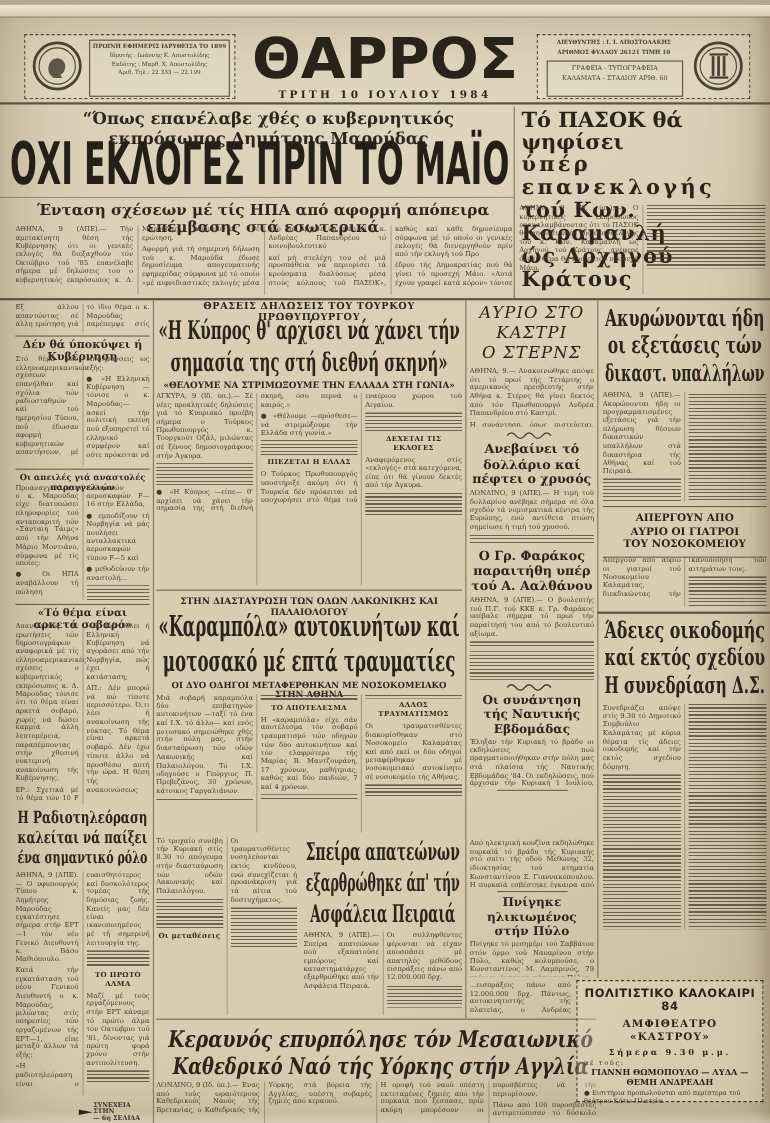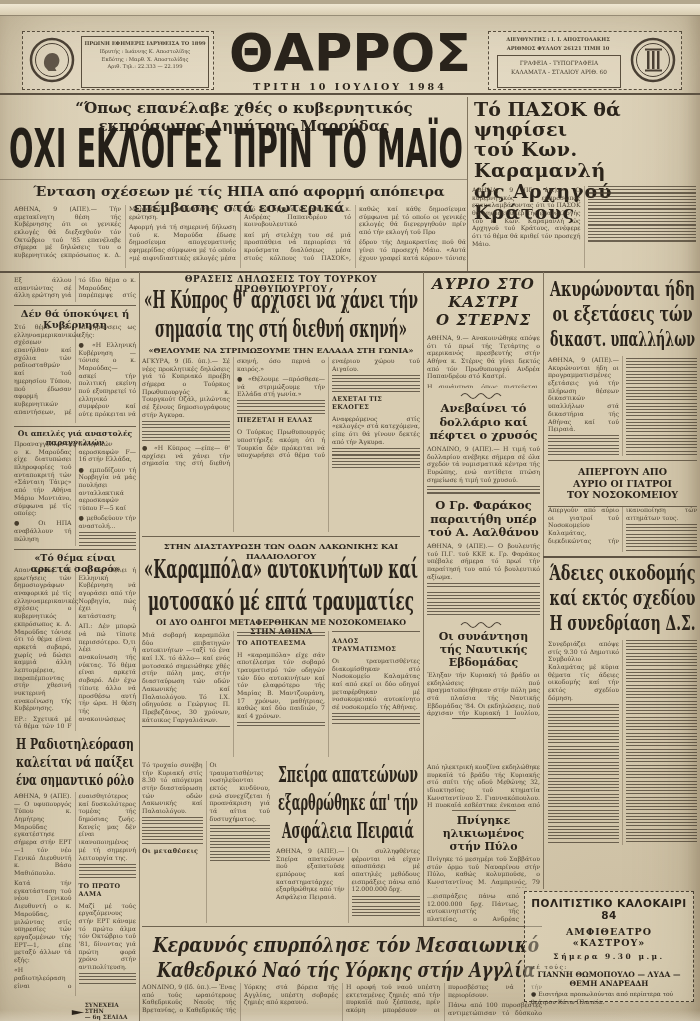--- a/index.html
+++ b/index.html
@@ -16,25 +16,25 @@
   .rv{position:absolute;width:1px;background:#80745e}
   .body{font-size:6.2px;line-height:1.24;text-align:justify;color:#463c2c;overflow:hidden}
   .body p{margin:0 0 2.5px}
   .c2{column-count:2;column-gap:7px;column-rule:1px solid rgba(110,98,78,.45)}
   .c3{column-count:3;column-gap:7px;column-rule:1px solid rgba(110,98,78,.45)}
   .c4{column-count:4;column-gap:8px;column-rule:1px solid rgba(110,98,78,.45)}
   .sim{background-image:repeating-linear-gradient(180deg, rgba(66,56,42,.72) 0px, rgba(66,56,42,.72) 1.1px, transparent 1.1px, transparent 3.2px)}
   div.simblk{margin:0 0 3px}
   .kick{font-weight:bold;text-align:center;color:#2d271f}
   .sub{font-weight:bold;text-align:center;color:#2d271f;border-top:1px solid #6a5f4c;padding-top:2px}
-  .ih{font-size:6.4px;font-weight:bold;text-align:left;margin:3px 0;color:#332c20;letter-spacing:.3px}
+  .ih{font-size:6.4px;font-weight:bold;text-align:center;margin:3px 0;color:#332c20;letter-spacing:.3px}
   .mini{font-size:5.2px;line-height:1.5;text-align:center;color:#4a4132}
   .box-dash{border:1px dashed #564c3c;background:rgba(255,250,235,.16)}
   .headline-line{font-weight:bold;color:#2b241b}
-  .itline{font-style:italic;font-weight:bold;text-align:center;color:#2b241b}
+  .itline{font-style:italic;font-weight:normal;text-align:center;color:#2b241b}
   .hcen{font-weight:bold;text-align:center;color:#2b241b}
 </style>
 </head>
 <body>
 
 <div id="page">
 
   <div class="abs" style="left:0;top:0;width:700px;height:11px;background:linear-gradient(#efe7d2,#d8ccb1)"></div>
   <div class="rh" style="left:0;top:11px;width:700px;opacity:.55"></div>
   <div class="abs" style="left:0;top:1006px;width:700px;height:15px;background:linear-gradient(rgba(0,0,0,0),rgba(245,238,220,.6))"></div>
@@ -89,20 +89,21 @@
   <div class="abs body c4" style="left:14px;top:201px;width:452px;height:63px">
     <p>ΑΘΗΝΑ, 9 (ΑΠΕ).— Τήν αμετακίνητη θέση τής Κυβέρνησης ότι οι γενικές εκλογές θά διεξαχθούν τόν Οκτώβριο τού '85 επανέλαβε σήμερα μέ δηλώσεις του ο κυβερνητικός εκπρόσωπος κ. Δ. Μαρούδας, απαντώντας σέ ερώτηση.</p>
     <p>Αφορμή γιά τή σημερινή δήλωση τού κ. Μαρούδα έδωσε δημοσίευμα απογευματινής εφημερίδας σύμφωνα μέ τό οποίο «μέ αιφνιδιαστικές εκλογές μέσα στό '84 άρχισε νά απειλεί ο κ. Ανδρέας Παπανδρέου τό κοινοβουλευτικό</p>
     <p>καί μή στελέχη του σέ μιά προσπάθεια νά περιορίσει τά κρούσματα διαλύσεως μέσα στούς κόλπους τού ΠΑΣΟΚ», καθώς καί κάθε δημοσίευμα σύμφωνα μέ τό οποίο οι γενικές εκλογές θά διενεργηθούν πρίν από τήν εκλογή τού Προ</p>
     <p>έδρου τής Δημοκρατίας πού θά γίνει τό προσεχή Μάιο. «Αυτά έχουν γραφεί κατά κόρον» τόνισε ο κ. Μαρούδας. Καί πρόσθεσε ότι «εμείς δηλώσαμε ότι οι εκλογές θά γίνουν τόν Οκτώβριο τού 1985».</p>
   </div>
 
   <div class="rv" style="left:467px;top:93px;height:174px"></div>
   <div class="abs" style="left:474px;top:95px;width:220px">
     <div class="headline-line" style="font-size:19px;line-height:20px">Τό ΠΑΣΟΚ θά ψηφίσει</div>
+    <div class="headline-line" style="font-size:19px;line-height:21px;letter-spacing:3px">ύπέρ επανεκλογής</div>
     <div class="headline-line" style="font-size:19px;line-height:21px;letter-spacing:.5px">τού Κων. Καραμανλή</div>
     <div class="headline-line" style="font-size:19px;line-height:21px;letter-spacing:1px">ώς Αρχηγού Κράτους</div>
   </div>
   <div class="abs body c2" style="left:472px;top:182px;width:224px;height:82px">
     <p>ΑΘΗΝΑ, 9 (Ιδ. ύπ.).— Ο κυβερνητικός εκπρόσωπος επαναλαμβάνοντας ότι τό ΠΑΣΟΚ θά ψηφίσει υπέρ τής επανεκλογής τού κ. Κων. Καραμανλή ώς Αρχηγού τού Κράτους, ανέφερε ότι τό θέμα θά κριθεί τόν προσεχή Μάιο.</p>
     <div class="sim simblk" style="height:58px"></div>
   </div>
 
   <div class="abs" style="left:0;top:267px;width:700px;height:1.5px;background:#5d5242"></div>
 

